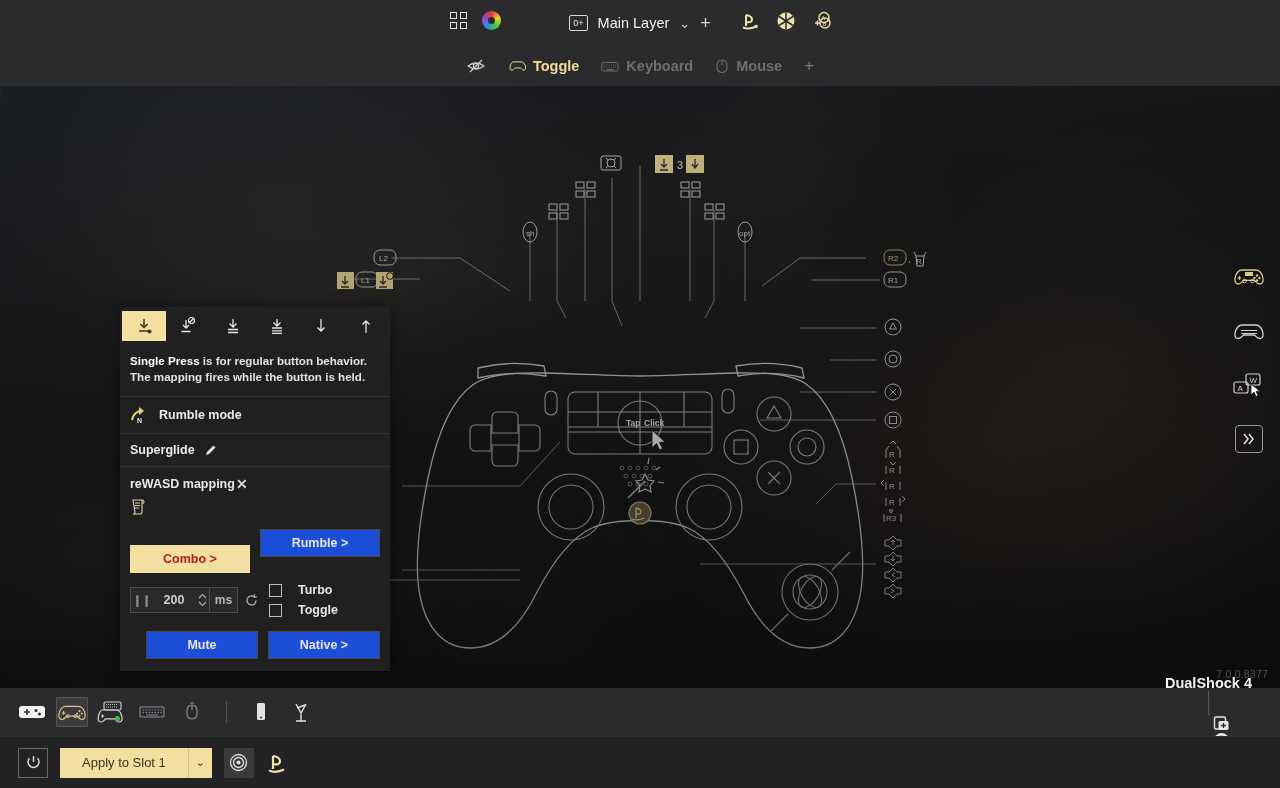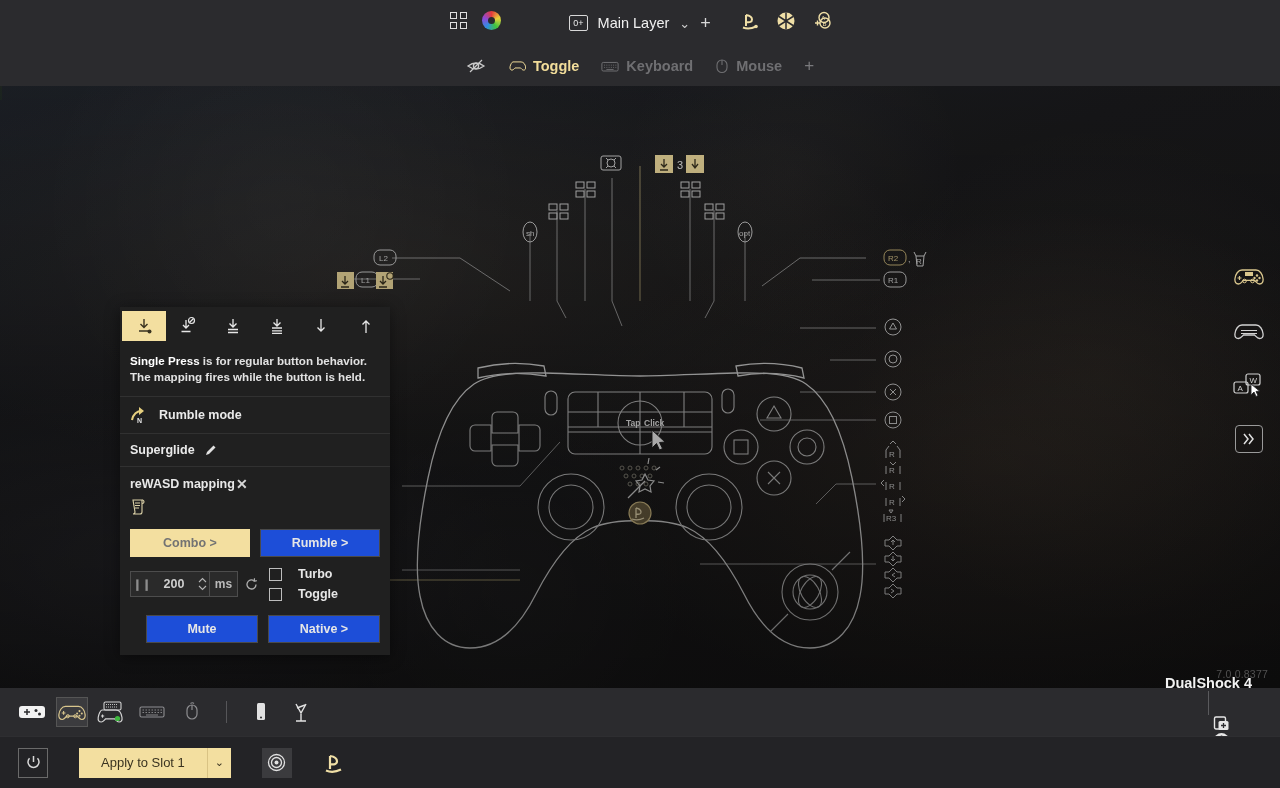--- a/index.html
+++ b/index.html
@@ -114,21 +114,21 @@
   .xmark { color: #d6d6d6; font-size: 14px; margin-left: 1px; cursor: pointer; }
   .mapping-row { border-top: 1px solid #313131; padding: 9px 10px 4px 10px; font-size: 12.5px; display:flex; align-items:center; }
   .scroll-ico { padding: 2px 10px 8px 10px; }
 
   .btn-grid { display: grid; grid-template-columns: 1fr 1fr; gap: 10px; padding: 6px 10px 0 10px; }
   .btn {
     height: 28px; display: flex; align-items: center; justify-content: center;
     font-size: 12.5px; border: 1px solid #4a4a4a; background: #1d4ed8; color: #e6e6e6;
     cursor: pointer;
   }
-  .btn.primary { background: #f3dfa0; border-color: #f3dfa0; color: #737373; }
+  .btn.primary { background: #f3dfa0; border-color: #f3dfa0; color: #b91c1c; margin-top: 16px; }
   .opts {
     display: grid; grid-template-columns: 1fr 1fr; gap: 6px 10px;
     padding: 10px 10px 6px 10px; align-items: center;
   }
   .chk { display: flex; align-items: center; gap: 16px; font-size: 12.5px; color: #e6e6e6; cursor: pointer; }
   .box { width: 13px; height: 13px; border: 1.4px solid #bdbdbd; background: transparent; }
   .spin {
     grid-row: 1 / span 2; display: flex; align-items: center; gap: 6px; justify-self: end;
   }
   .spin-field {
@@ -158,21 +158,21 @@
   .bi { width: 32px; height: 30px; display:flex; align-items:center; justify-content:center; cursor:pointer; }
   .bi.sel { background: #3b3b3e; border: 1px solid #555; }
   .vdiv { width: 1px; height: 22px; background: #565659; margin: 0 10px; }
   .device-area { margin-left: auto; display: flex; align-items: center; gap: 0; padding-right: 14px; flex-direction: column; }
   .device-name { font-size: 14.5px; font-weight: bold; color: #f2f2f2; margin-right: 14px; }
   .dev-div { width: 1px; height: 24px; background: #5a5a5d; margin-right: 14px; }
   .dev-ico { margin-left: 12px; cursor: pointer; }
 
   .applybar {
     position: absolute; left: 0; top: 736px; width: 1280px; height: 52px;
-    background: #232326; z-index: 40; display: flex; align-items: center; padding-left: 18px; gap: 31px;
+    background: #232326; z-index: 40; display: flex; align-items: center; padding-left: 18px; gap: 12px;
     border-top: 1px solid #2e2e31;
   }
   .pwr { width: 30px; height: 30px; border: 1px solid #6a6a6a; display:flex; align-items:center; justify-content:center; cursor: pointer; }
   .apply-wrap { display: flex; align-items: stretch; height: 30px; cursor: pointer; }
   .apply-main {
     background: #f3dfa0; color: #3a3320; font-size: 13px;
     display: flex; align-items: center; justify-content: center; padding: 0 22px;
   }
   .apply-drop {
     background: #f3dfa0; color: #3a3320; width: 24px; border-left: 1px solid #d9c384;

